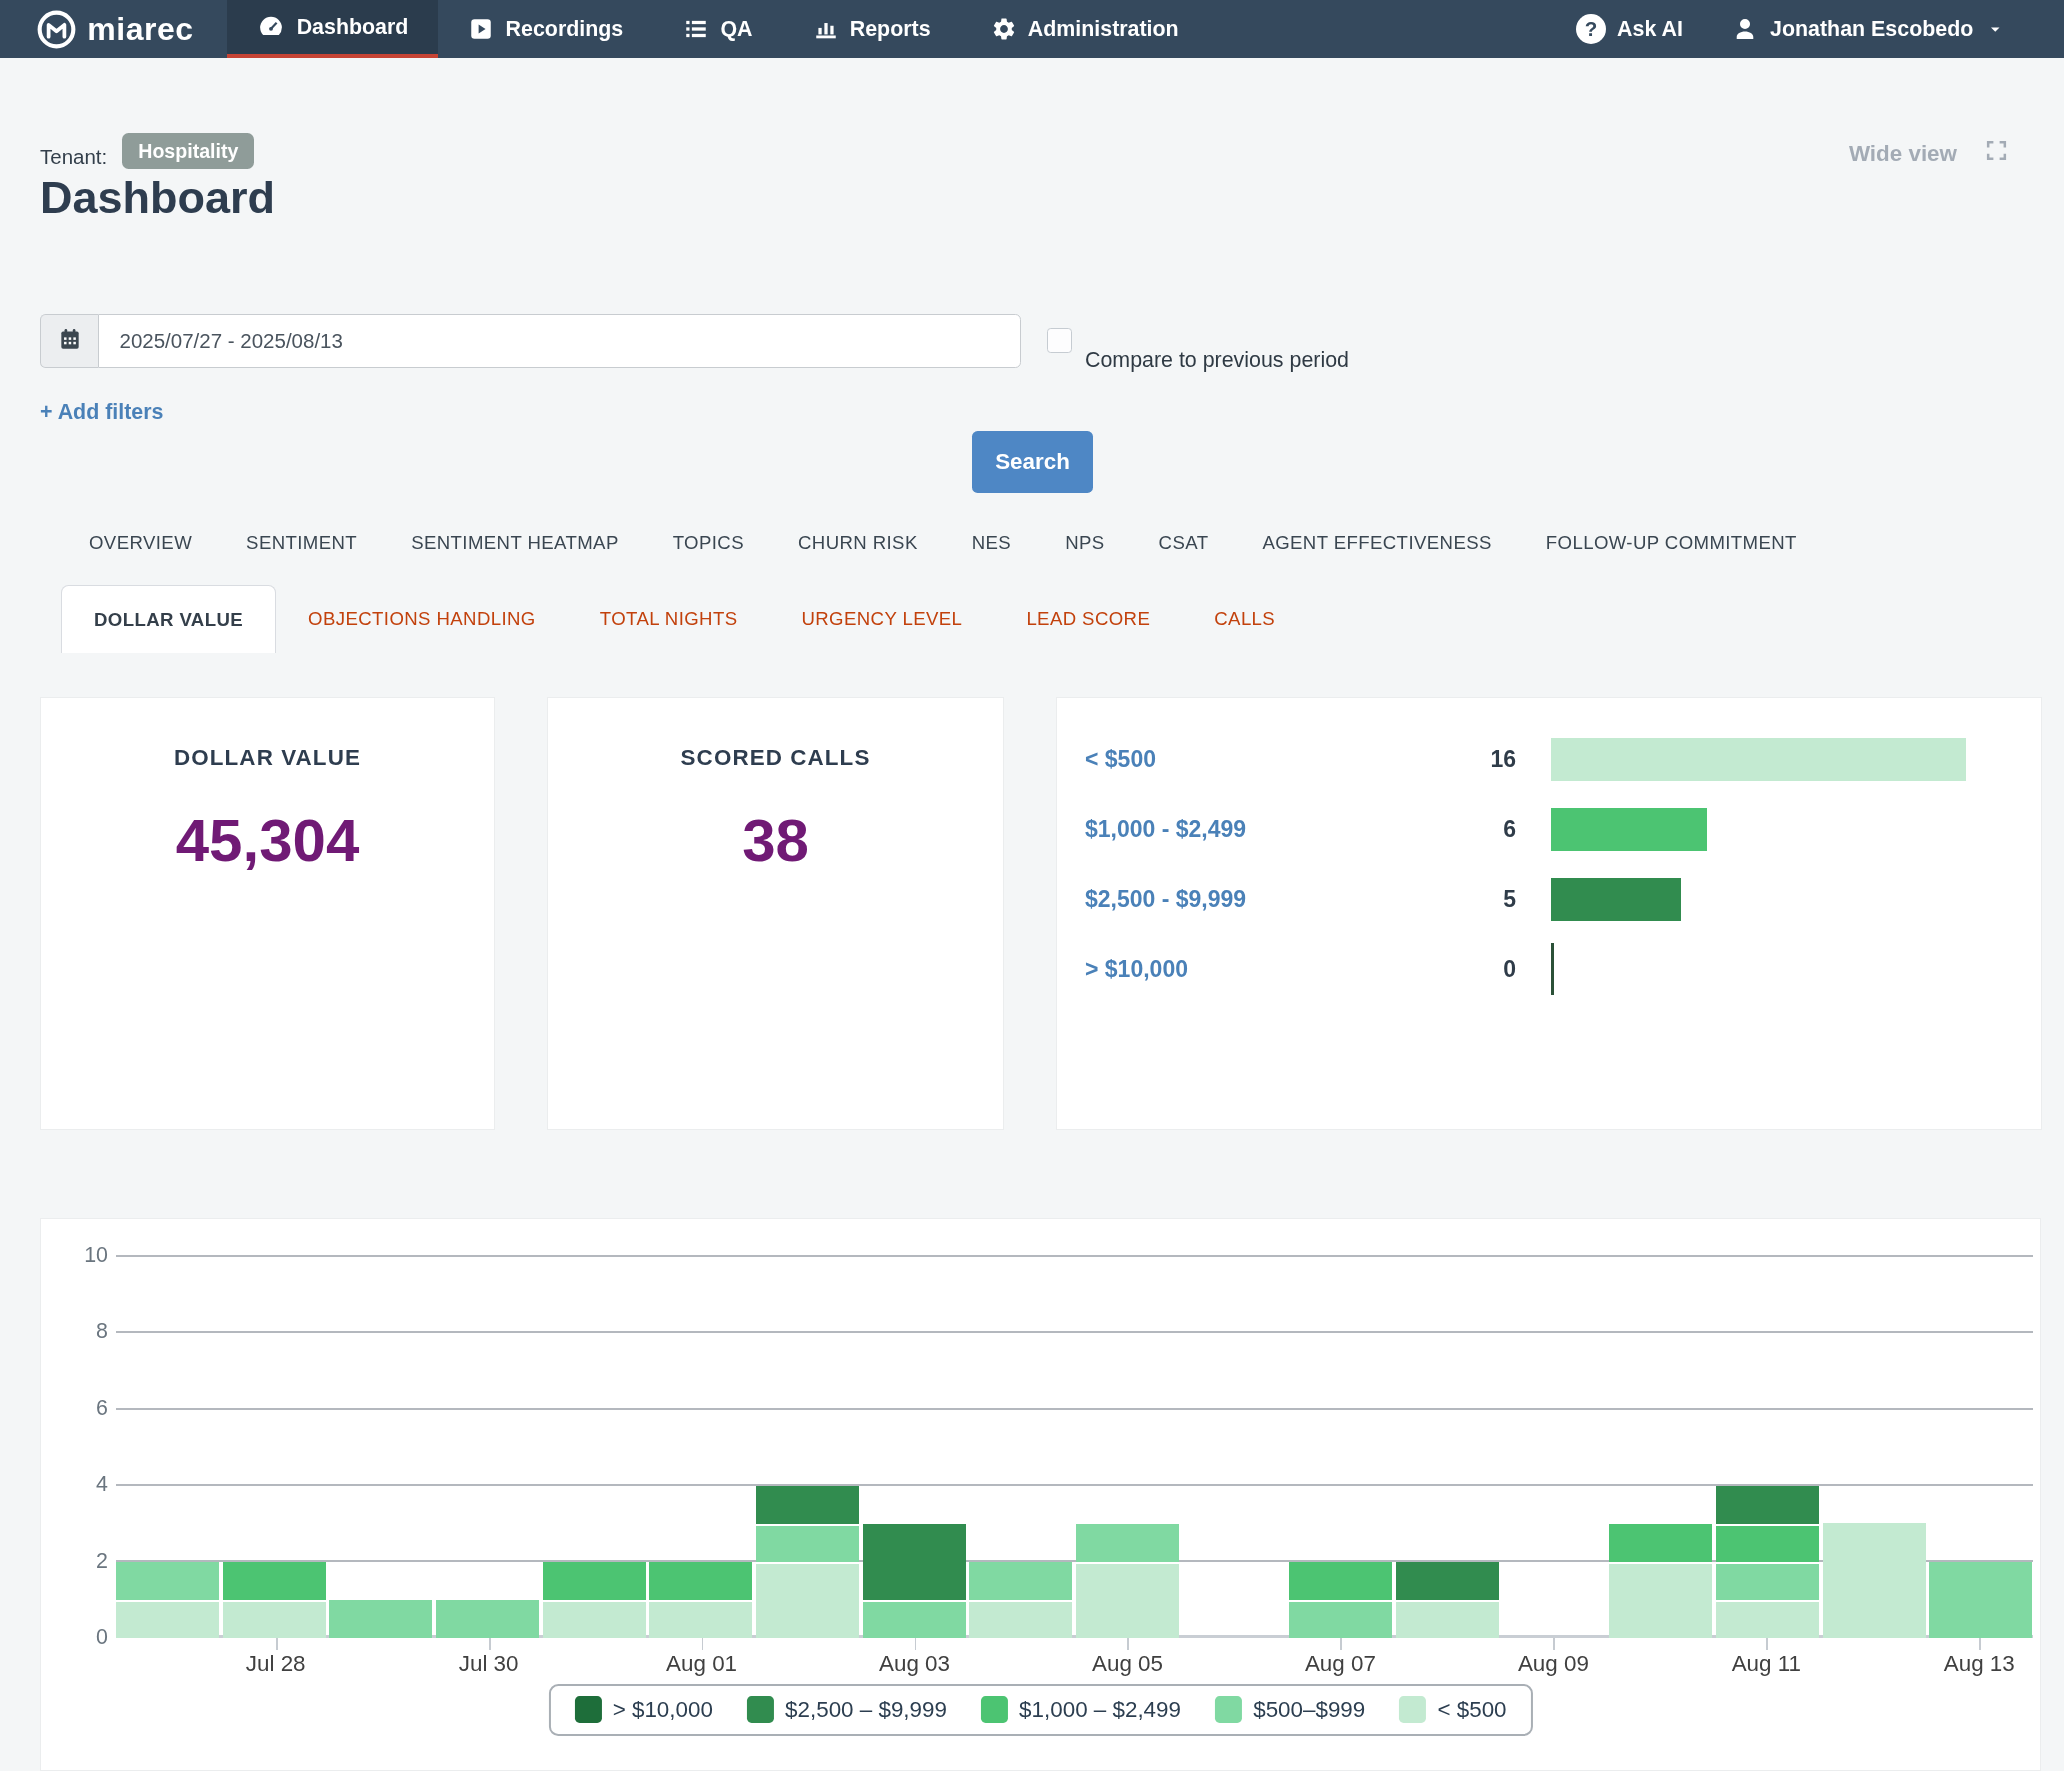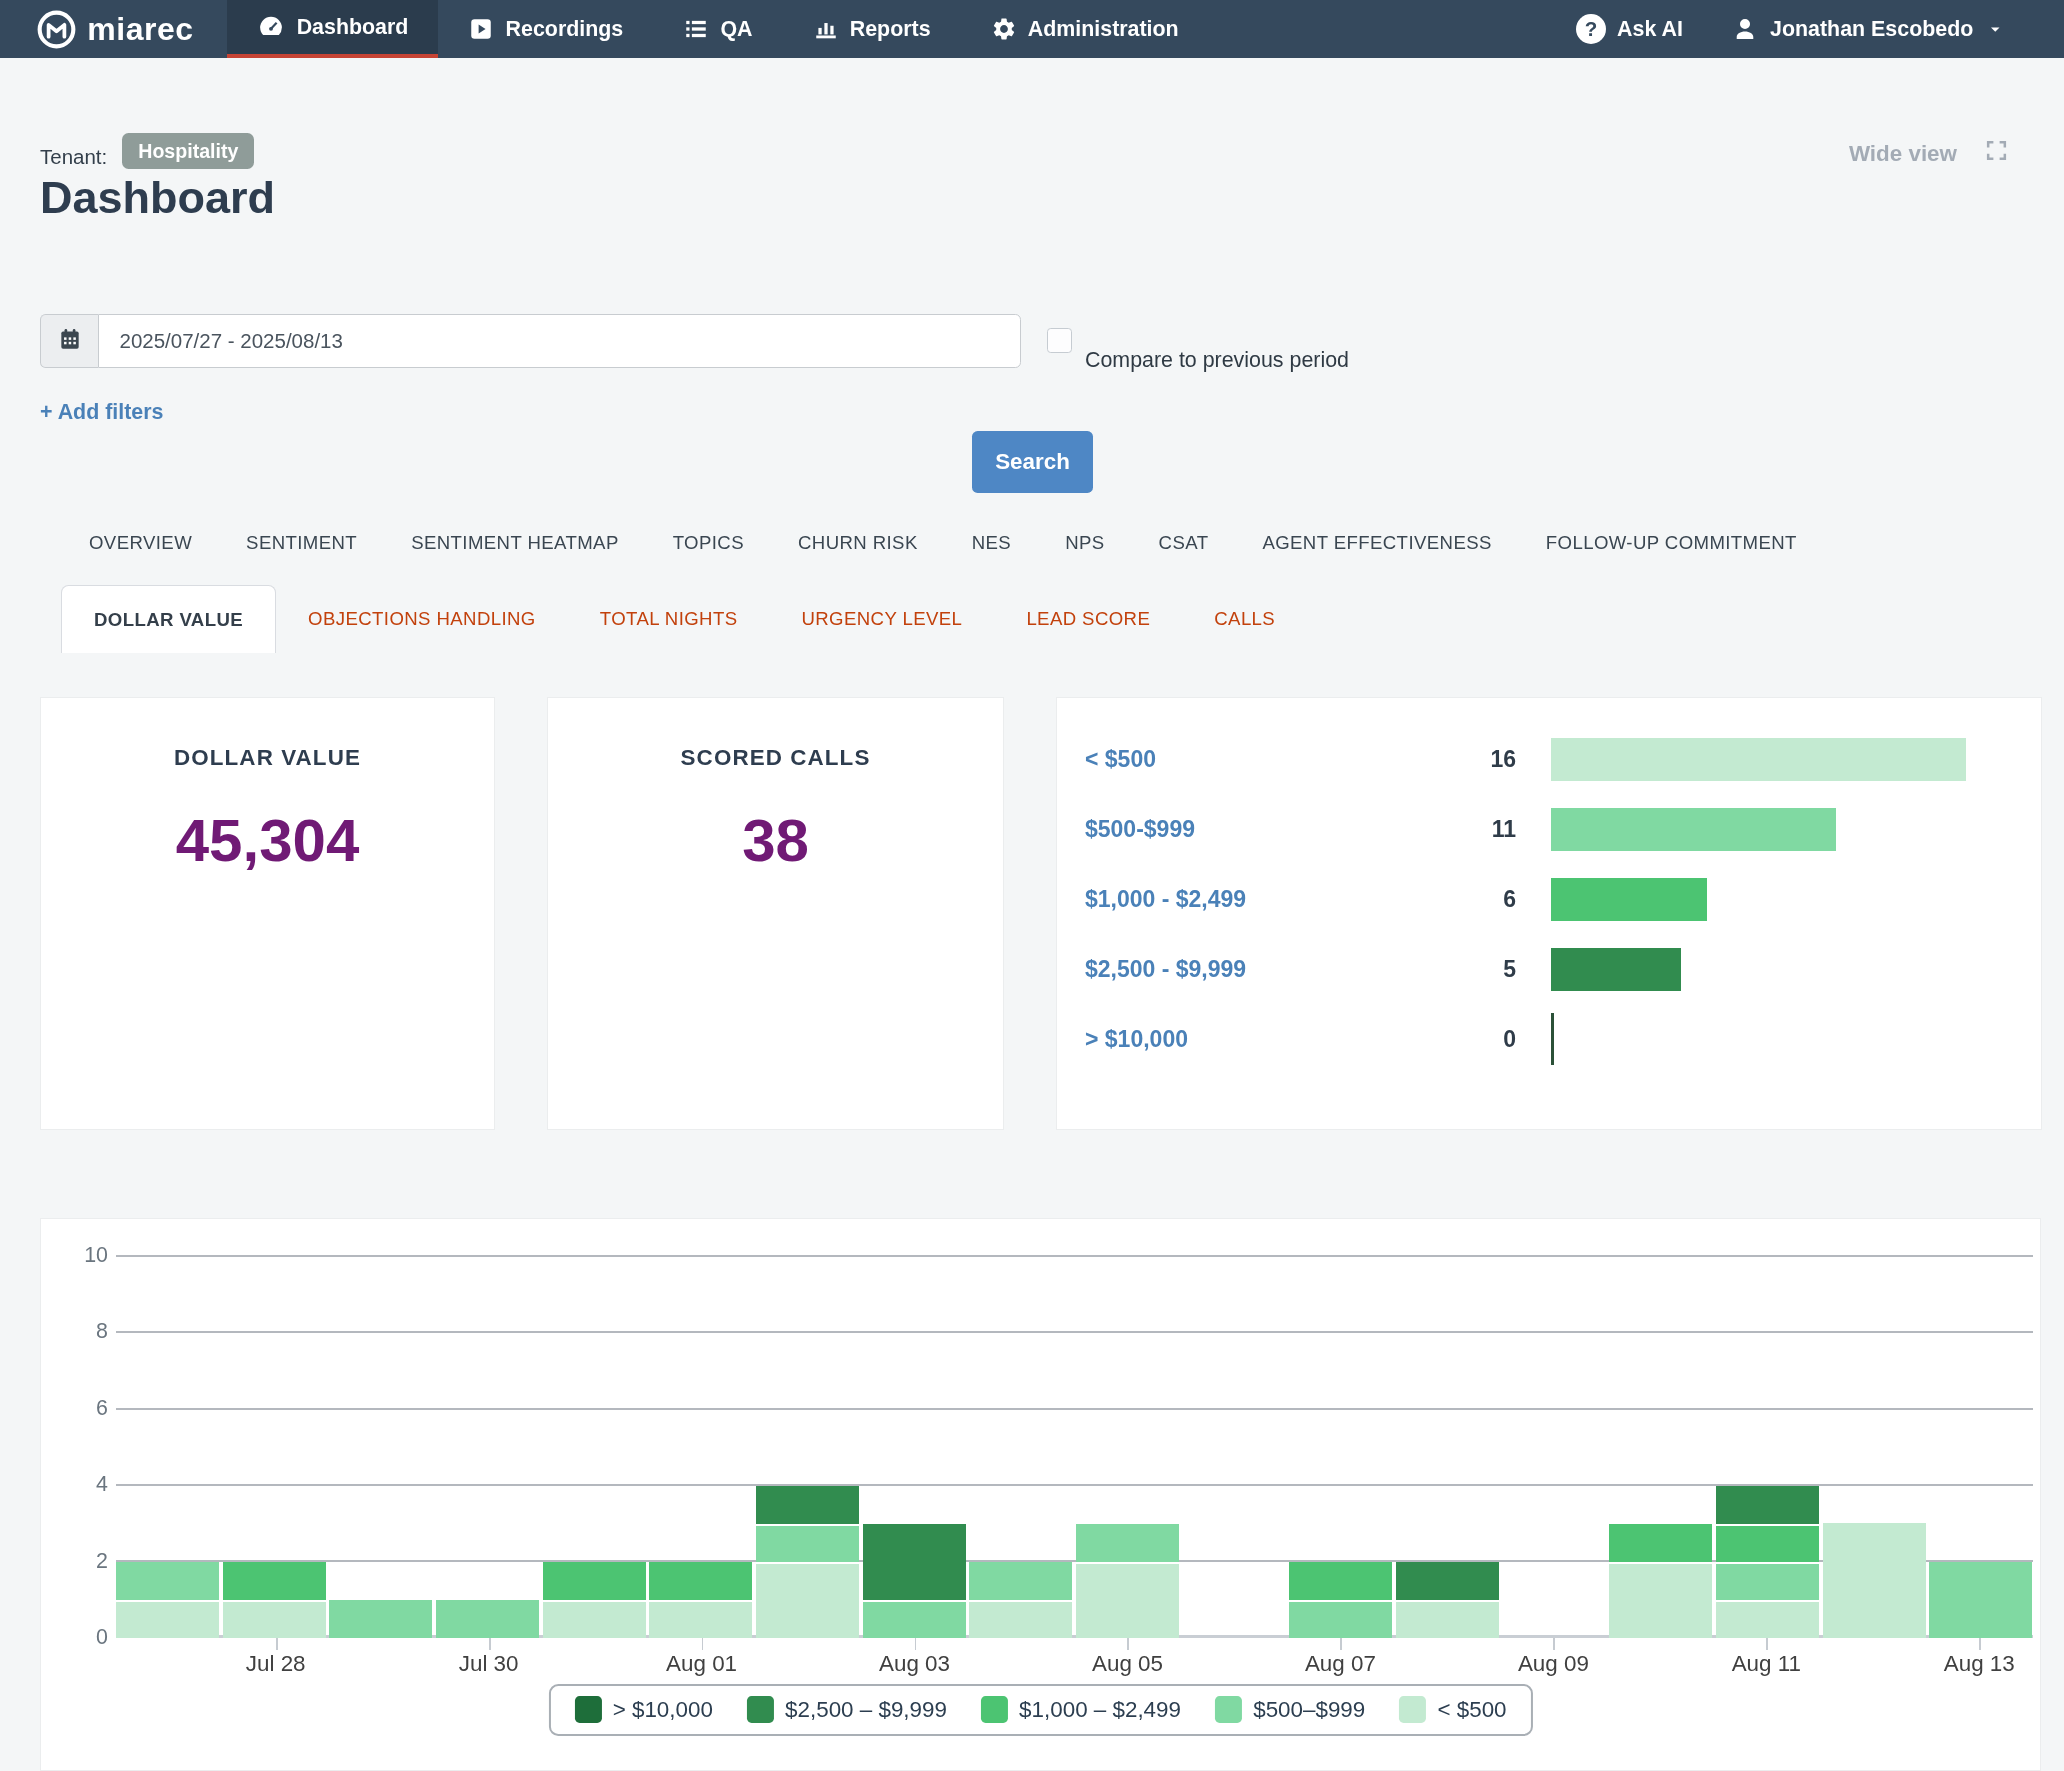--- a/index.html
+++ b/index.html
@@ -269,25 +269,20 @@
     <div class="metric-title">SCORED CALLS</div>
     <div class="metric-value">38</div>
   </div>
   <div class="card breakdown">
       <div class="bd-row">
         <span class="bd-label">&lt; $500</span>
         <span class="bd-count">16</span>
         <div class="bd-bar" style="background: rgb(195, 234, 209); width: 415px;"></div>
       </div>
       <div class="bd-row">
-        <span class="bd-label">$500-$999</span>
-        <span class="bd-count">11</span>
-        <div class="bd-bar" style="background: rgb(128, 217, 162); width: 285px;"></div>
-      </div>
-      <div class="bd-row">
         <span class="bd-label">$1,000 - $2,499</span>
         <span class="bd-count">6</span>
         <div class="bd-bar" style="background: rgb(76, 196, 114); width: 156px;"></div>
       </div>
       <div class="bd-row">
         <span class="bd-label">$2,500 - $9,999</span>
         <span class="bd-count">5</span>
         <div class="bd-bar" style="background: rgb(49, 140, 79); width: 130px;"></div>
       </div>
       <div class="bd-row">

